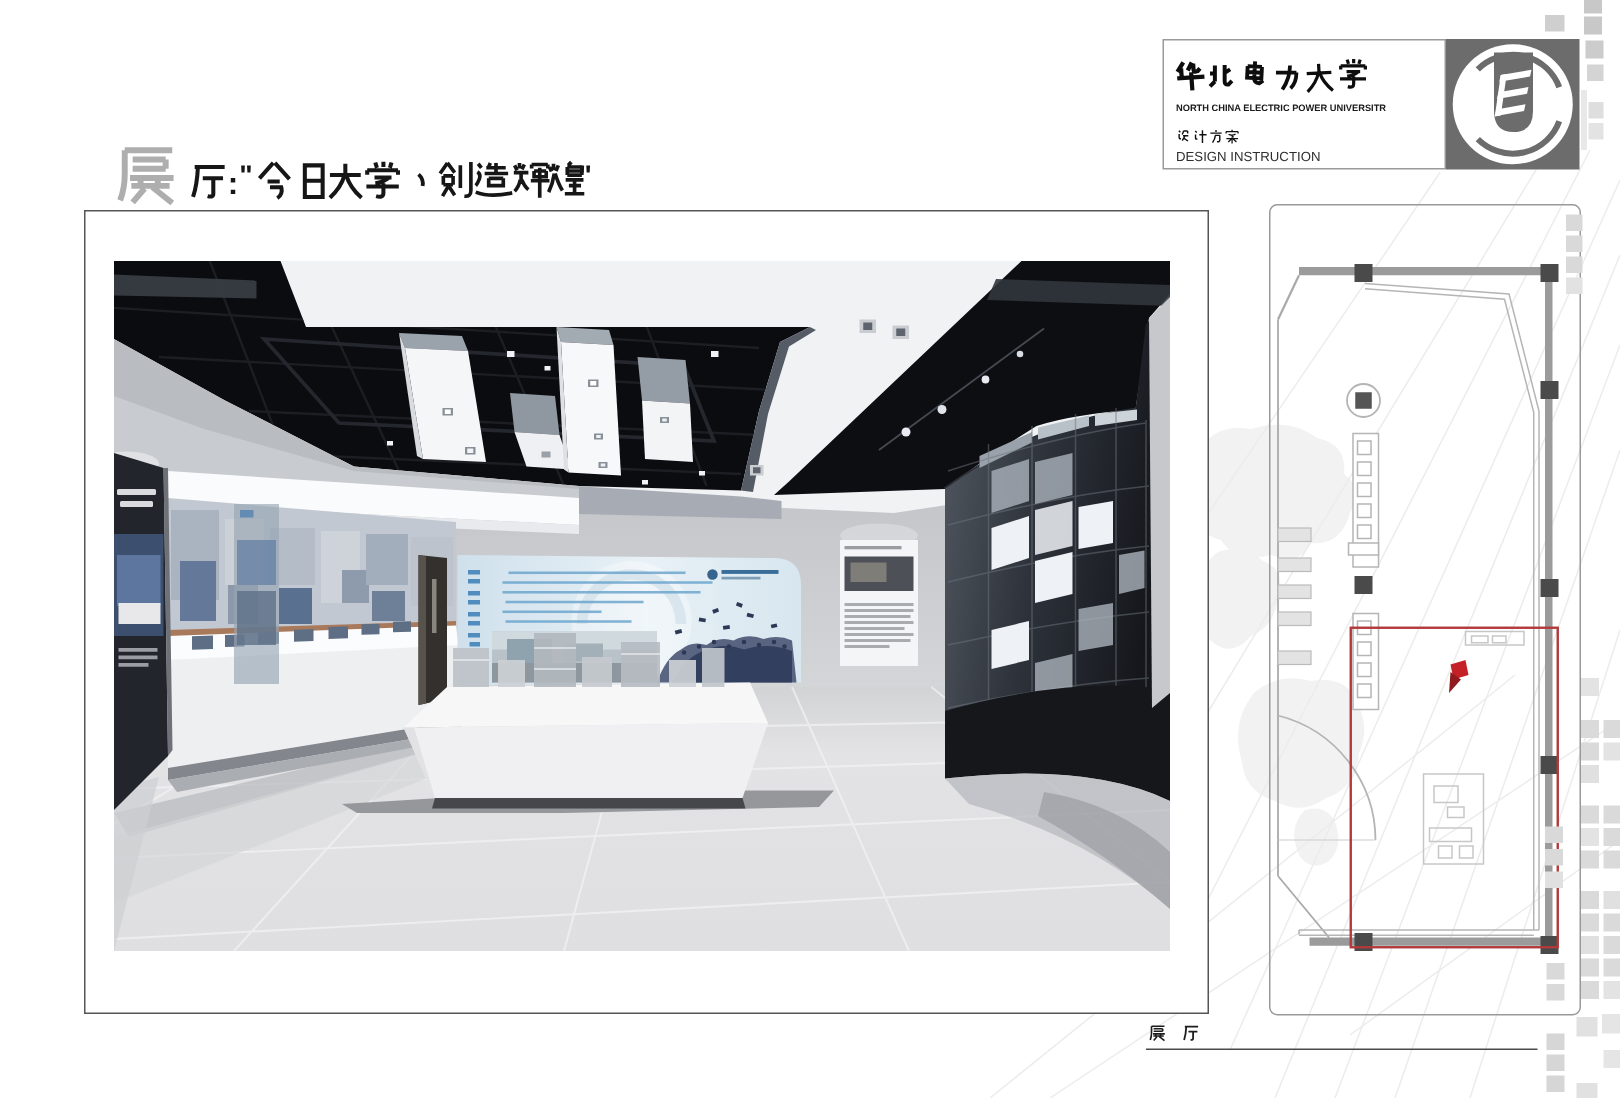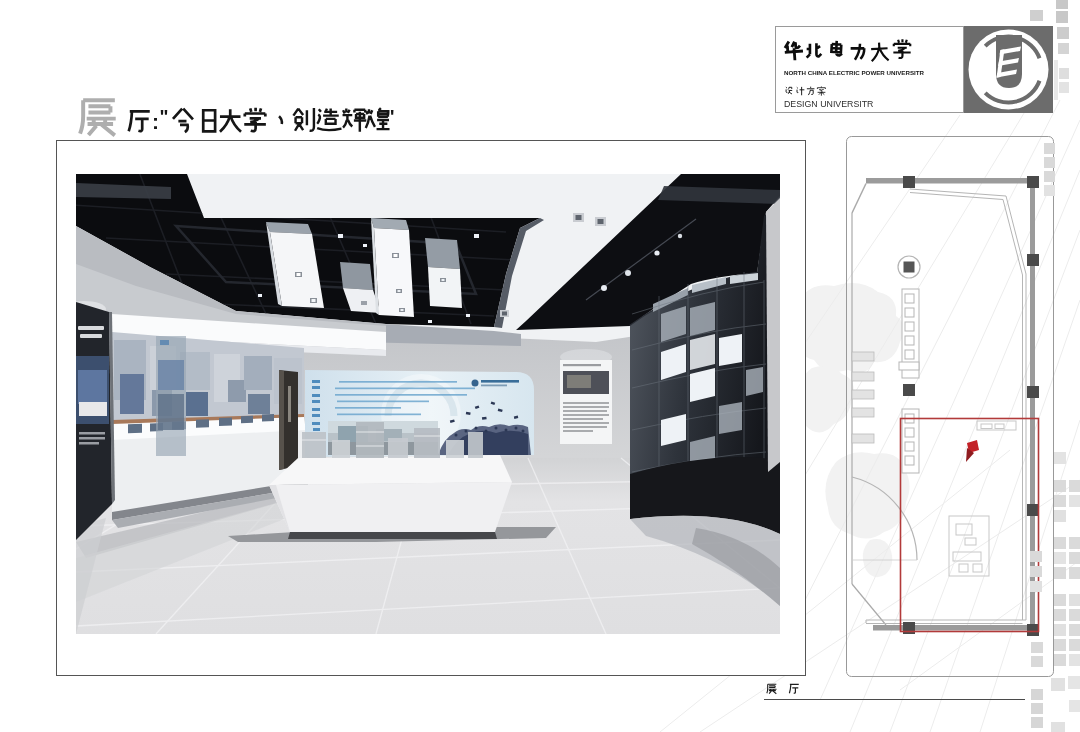--- a/index.html
+++ b/index.html
@@ -179,21 +179,21 @@
 
 <div class="abs" style="left:784px;top:68.5px;font-size:6.2px;font-weight:bold;color:#1a1a1a;letter-spacing:0px;white-space:nowrap;transform-origin:0 0;">NORTH CHINA ELECTRIC POWER UNIVERSITR</div>
 
 <svg class="abs" style="left:784px;top:85.5px;color:#111" width="42" height="11" viewBox="0 0 400 100">
   <use href="#g-she" transform="translate(0,0)"></use>
   <use href="#g-ji" transform="translate(102,0)"></use>
   <use href="#g-fang" transform="translate(204,0)"></use>
   <use href="#g-an" transform="translate(306,0)"></use>
 </svg>
 
-<div class="abs" style="left:784px;top:99px;font-size:8.8px;color:#2e2e2e;letter-spacing:0px;">DESIGN UNIVERSITR</div>
+<div class="abs" style="left:784px;top:99px;font-size:8.8px;color:#2e2e2e;letter-spacing:0px;">DESIGN INSTRUCTION</div>
 
 <div class="abs" style="left:964px;top:26px;width:89px;height:87px;background:#6c6c6c;"></div>
 
 <svg class="abs" style="left:964px;top:26px;" width="89" height="87" viewBox="0 0 89 87">
   <circle cx="44.5" cy="43.5" r="40" fill="#fff"></circle>
   <g fill="none" stroke="#6c6c6c" stroke-width="4">
     <path d="M 21.2,20.2 A 33,33 0 0 1 75.5,32.2"></path>
     <path d="M 75.5,54.8 A 33,33 0 0 1 21.2,66.8"></path>
   </g>
   <path d="M32,9 L58,9 L58,48 Q58,62 45,62 Q32,62 32,48 Z" fill="#6c6c6c"></path>

